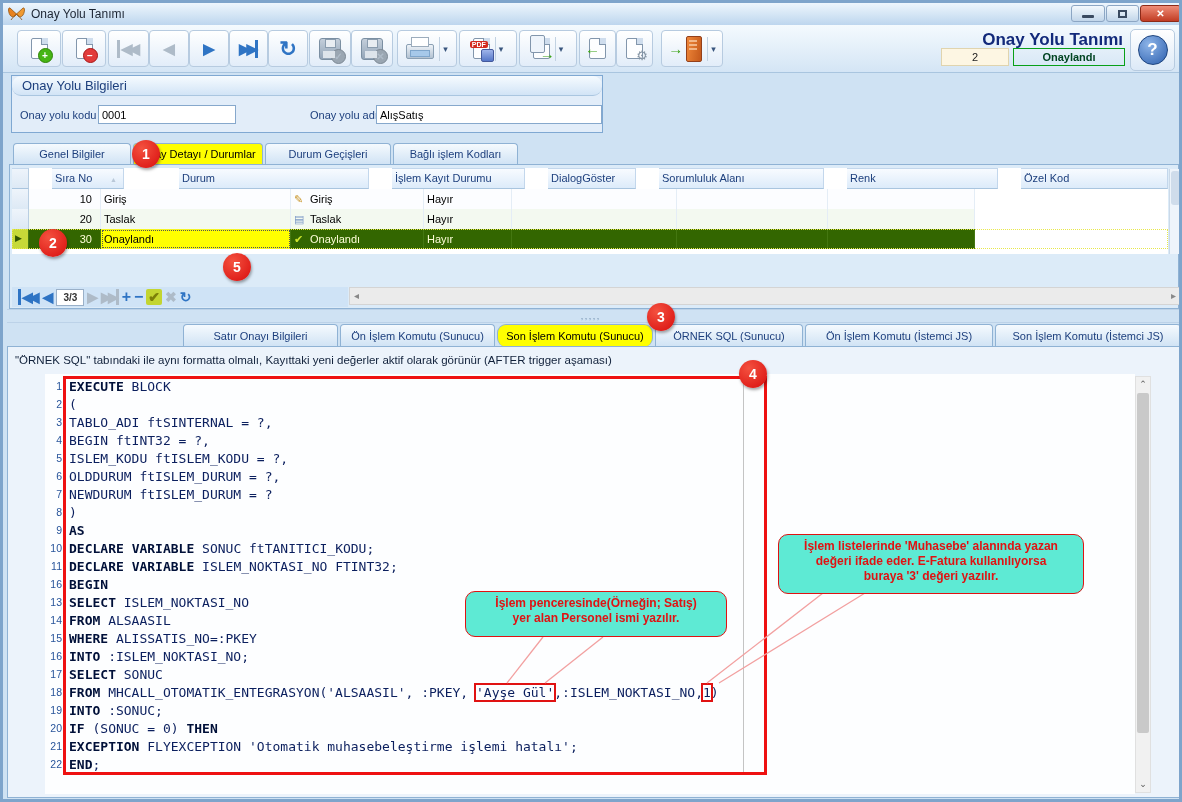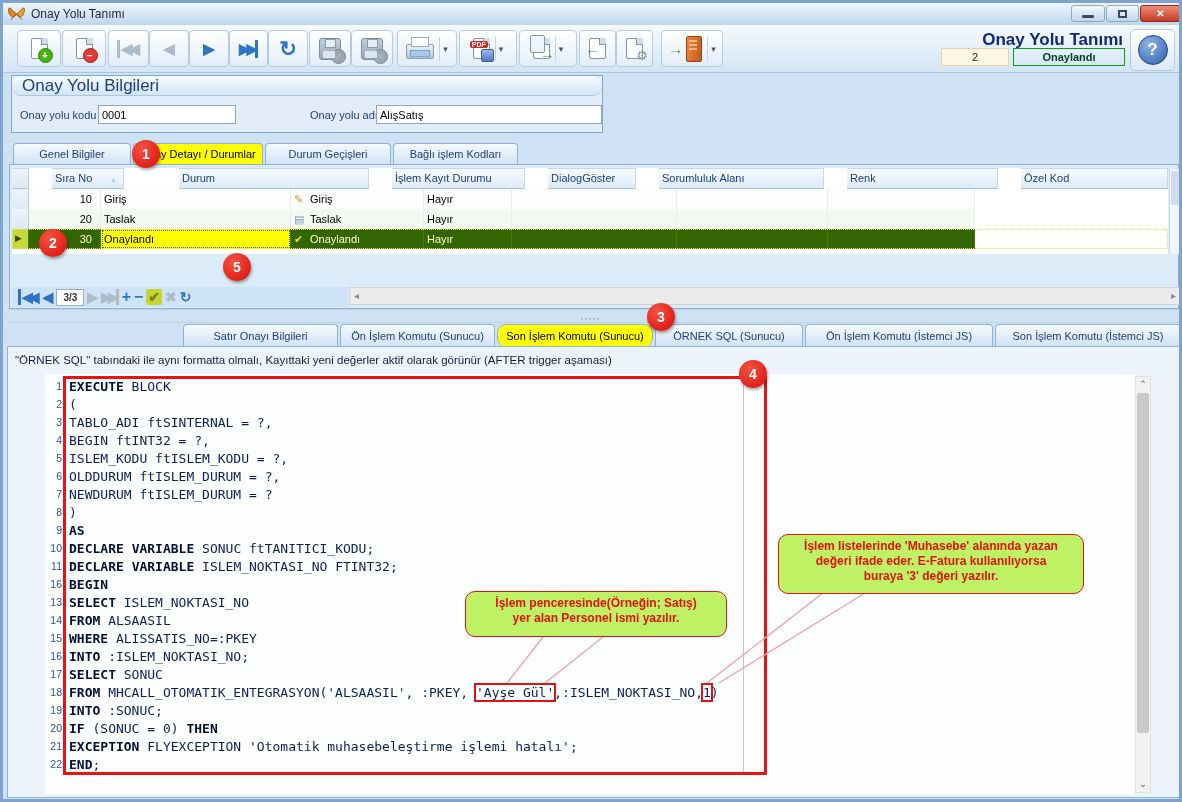--- a/index.html
+++ b/index.html
@@ -48,21 +48,21 @@
 
   
   #hdr-title{left:880px;top:27px;width:240px;text-align:right;font-size:17px;font-weight:bold;color:#12297a;}
   #rec-box{left:938px;top:45px;width:66px;height:16px;background:#fdf6e3;border:1px solid #e0d4ae;font-size:11px;color:#222;text-align:center;line-height:16px;}
   #status-box{left:1010px;top:45px;width:110px;height:16px;border:1px solid #08a018;font-size:11px;color:#042;text-align:center;line-height:16px;font-weight:bold;}
   #help-btn{left:1127px;top:26px;width:43px;height:40px;background:linear-gradient(#ffffff,#dcE9f7);border:1px solid #b7cbe0;border-radius:5px;display:flex;align-items:center;justify-content:center;}
   #help-btn .qcircle{width:28px;height:28px;border-radius:50%;background:radial-gradient(circle at 35% 30%,#8db4e8,#2c5fae);color:#fff;font-weight:bold;font-size:17px;text-align:center;line-height:28px;border:1px solid #1d447f;}
 
   
   #infobox{left:8px;top:72px;width:592px;height:58px;border:1px solid #7fa8d2;background:#e2edf9;box-sizing:border-box;}
-  #infobox .gb-header{height:19px;background:linear-gradient(#f6fbff,#d2e4f6);border-bottom:1px solid #aac6e0;font-size:17px;color:#1d3f7d;line-height:19px;padding-left:10px;border-radius:9px;}
+  #infobox .gb-header{height:19px;background:linear-gradient(#f6fbff,#d2e4f6);border-bottom:1px solid #aac6e0;font-size:13px;color:#1d3f7d;line-height:19px;padding-left:10px;border-radius:9px;}
   .fld-label{position:absolute;font-size:11px;color:#1d3f7d;top:33px;}
   .fld-input{position:absolute;top:29px;height:19px;border:1px solid #86a8cc;background:#fff;font-size:11px;color:#000;padding:0 3px;box-sizing:border-box;font-family:"Liberation Sans",sans-serif;}
 
   
   .tab{position:absolute;top:0;height:22px;background:linear-gradient(#f5fafe,#cfe2f4);border:1px solid #8fb2d4;border-bottom:none;border-radius:4px 4px 0 0;box-sizing:border-box;font-size:11px;color:#1d3f7d;text-align:center;line-height:21px;overflow:hidden;white-space:nowrap;}
   .tab.active{background:#ffff00;color:#000;}
   #tabs1{left:0;top:140px;width:1176px;height:22px;}
   #tabs2{left:0;top:321px;width:1176px;height:23px;}
   #tabs2 .tab{height:23px;line-height:22px;}
 
@@ -112,21 +112,21 @@
   .code-line b{color:#001039;}
   #margin-line{left:740px;top:373px;width:1px;height:396px;background:#c4c4c4;}
   #red-rect{left:60px;top:373px;width:704px;height:399px;border:3px solid #ee1111;box-sizing:border-box;pointer-events:none;}
   .red-box{outline:2px solid #e01212;outline-offset:0px;}
   #code-vscroll{left:1132px;top:373px;width:16px;height:417px;background:#f1f1f1;border:1px solid #e0e0e0;box-sizing:border-box;}
   #code-vscroll .sarr{position:absolute;left:0;width:14px;height:15px;text-align:center;font-size:9px;color:#555;background:#f1f1f1;line-height:15px;}
   #code-vscroll .up{top:0;} #code-vscroll .down{bottom:0;}
   #code-vscroll .thumb{position:absolute;left:1px;top:16px;width:12px;height:340px;background:#c9c9c9;border-radius:2px;}
 
   
-  .callout{border:1.5px solid #e01212;border-radius:10px;background:#bef264;color:#e01212;font-weight:bold;font-size:12px;line-height:15px;text-align:center;padding:4px 2px;box-sizing:border-box;z-index:40;}
+  .callout{border:1.5px solid #e01212;border-radius:10px;background:#5eead4;color:#e01212;font-weight:bold;font-size:12px;line-height:15px;text-align:center;padding:4px 2px;box-sizing:border-box;z-index:40;}
   .marker{width:28px;height:28px;border-radius:50%;background:radial-gradient(circle at 35% 30%,#f4513f,#d80d0d);color:#fff;font-weight:bold;font-size:14px;text-align:center;line-height:28px;box-shadow:1px 2px 3px rgba(0,0,0,.35);z-index:60;}
   #m1{left:129px;top:137px;} #m2{left:36px;top:226px;} #m3{left:644px;top:300px;} #m4{left:736px;top:357px;} #m5{left:220px;top:250px;}
   #leader-svg{left:0;top:0;z-index:35;pointer-events:none;}
 </style>
 </head>
 <body>
 
 <div id="screen">
 
   <div class="abs" id="titlebar">

